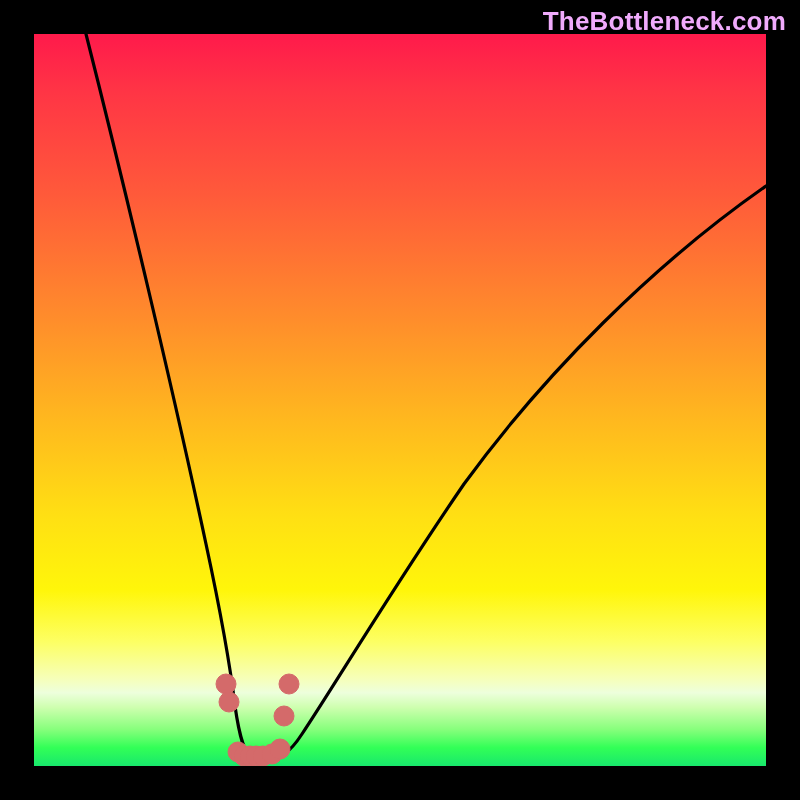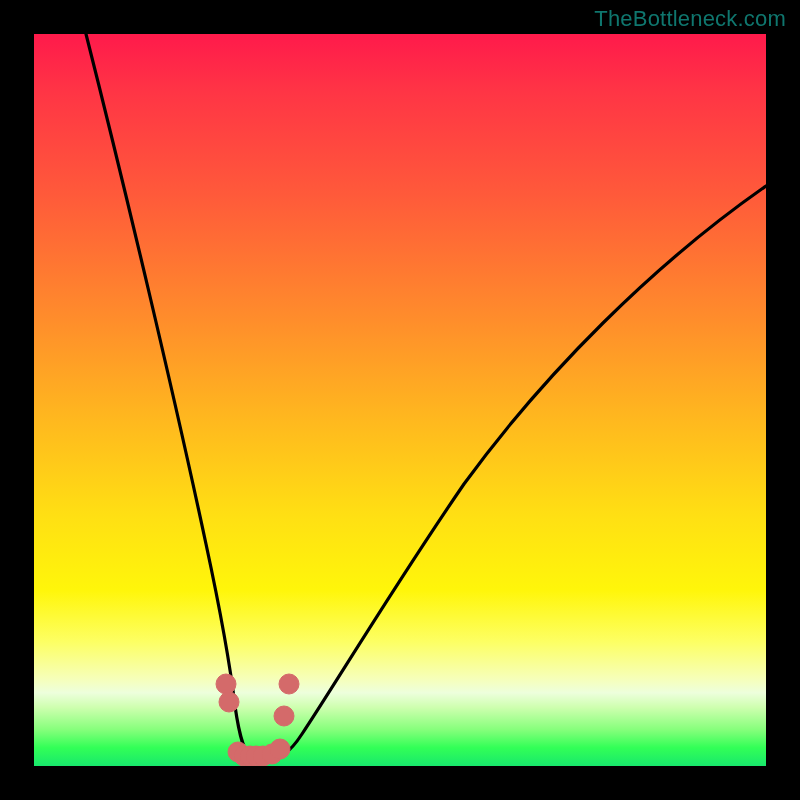--- a/index.html
+++ b/index.html
@@ -39,23 +39,23 @@
       #ceffaf 92%,
       #87ff7c 95%,
       #32ff57 97.5%,
       #18e86c 100%
     );
   }
   .watermark {
     position: absolute;
     top: 6px;
     right: 14px;
-    color: #0f766e;
-    font-size: 22px;
-    font-weight: 400;
+    color: #f0abfc;
+    font-size: 26px;
+    font-weight: 700;
     letter-spacing: 0.2px;
     user-select: none;
   }
   svg.curve {
     position: absolute;
     left: 0;
     top: 0;
     width: 732px;
     height: 732px;
   }

